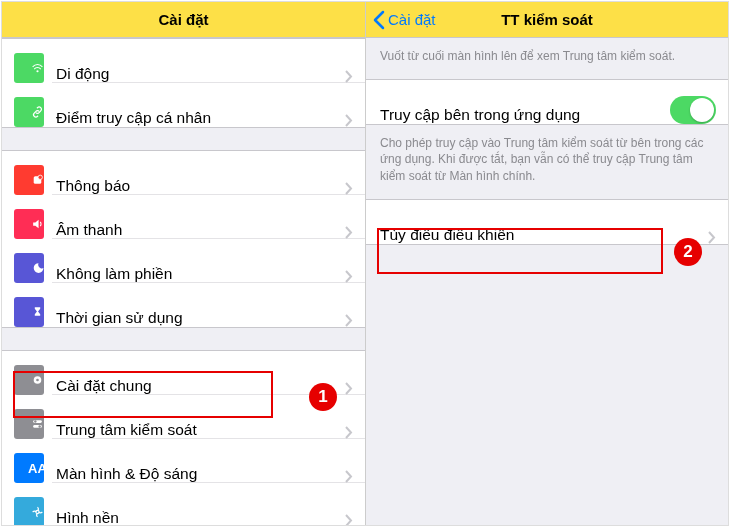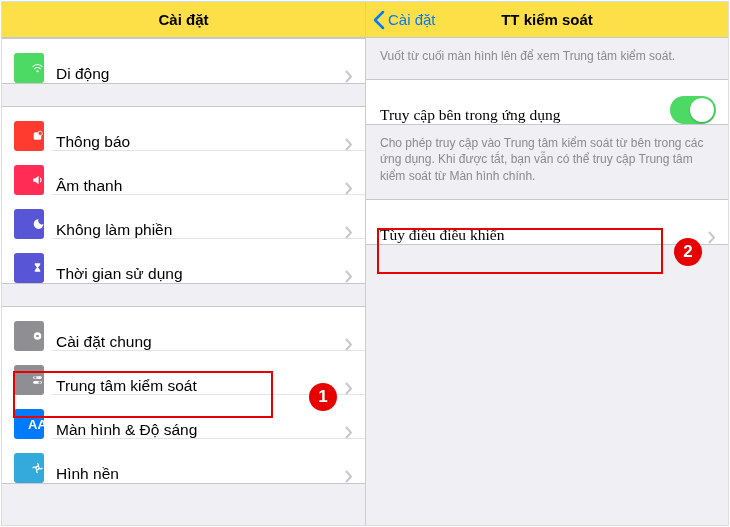--- a/index.html
+++ b/index.html
@@ -79,21 +79,21 @@
   content: "";
   position: absolute;
   left: 50px;
   right: 0;
   bottom: 0;
   height: 1px;
   background: #c8c7cc;
   transform: scaleY(0.5);
 }
 .row.simple::after { left: 14px; }
-.row.simple .label { margin-left: 2px; font-family: Liberation Serif, serif; }
+.row.simple .label { margin-left: 2px; }
 
 .icon-slot {
   width: 30px;
   height: 30px;
   border-radius: 3px;
   flex-shrink: 0;
   margin-right: 12px;
   display: flex;
   align-items: center;
   justify-content: center;
@@ -180,20 +180,34 @@
               <path d="M3 10c5-6 13-6 18 0" stroke="#fff" stroke-width="2" fill="none"></path>
             </svg>
         </div>
         <div class="label">Di động</div>
         <div class="chev">
             <svg viewBox="0 0 8 13">
               <path d="M1 1l5 5.5L1 12" stroke="#c7c7cc" stroke-width="2" fill="none"></path>
             </svg>
           </div>
       </div>
+      <div class="row">
+        <div class="icon-slot" style="background:#4cd964">
+          <svg viewBox="0 0 24 24" width="18" height="18" fill="none" stroke="#fff" stroke-width="2.3">
+              <path d="M9 13a4 4 0 006 0l3-3a4 4 0 00-6-6l-1 1"></path>
+              <path d="M15 11a4 4 0 00-6 0l-3 3a4 4 0 006 6l1-1"></path>
+            </svg>
+        </div>
+        <div class="label">Điểm truy cập cá nhân</div>
+        <div class="chev">
+            <svg viewBox="0 0 8 13">
+              <path d="M1 1l5 5.5L1 12" stroke="#c7c7cc" stroke-width="2" fill="none"></path>
+            </svg>
+          </div>
+      </div>
     </div>
 
     <div class="spacer"></div>
 
     <div class="group">
       <div class="row">
         <div class="icon-slot" style="background:#ff3b30">
           <svg viewBox="0 0 24 24" width="16" height="16" fill="#fff">
               <rect x="5" y="5" width="14" height="14" rx="3"></rect>
               <circle cx="17" cy="7" r="4" fill="#ff3b30" stroke="#fff" stroke-width="1.5"></circle>

